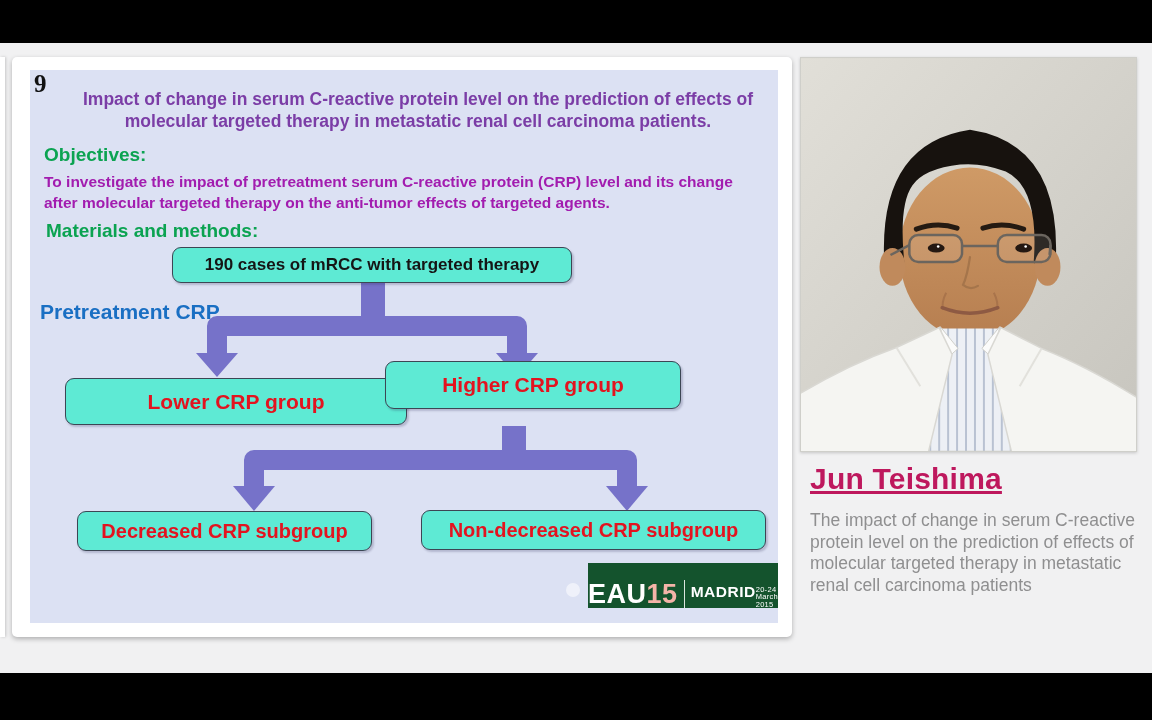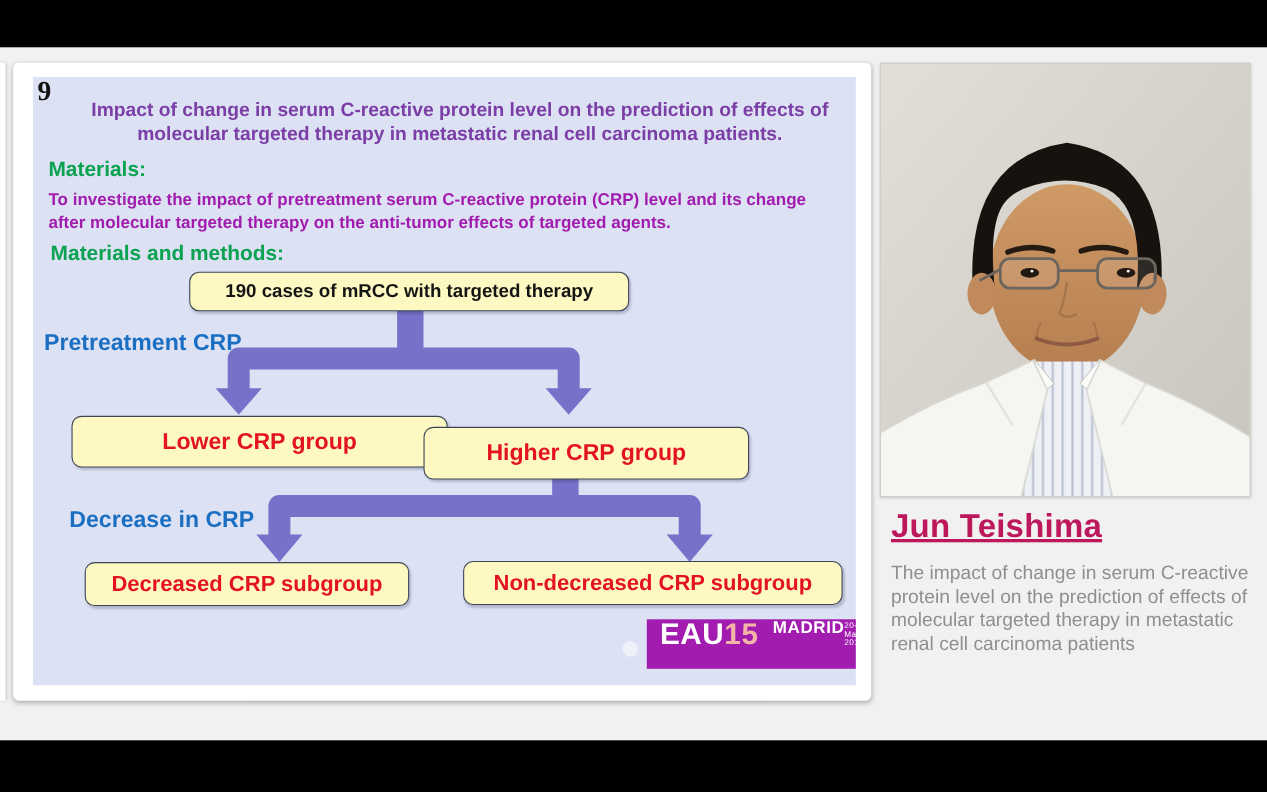--- a/index.html
+++ b/index.html
@@ -38,34 +38,34 @@
   .obj-body{
     position:absolute;left:14px;top:102px;width:708px;
     font-weight:bold;font-size:15.5px;line-height:20.5px;color:#a21caf;
   }
   .met-head{left:16px;top:150px;text-align:center;}
   .label-blue{position:absolute;font-weight:bold;font-size:21px;color:#1a6fc3;}
   .lbl-pre{left:10px;top:230px;}
   .lbl-dec{left:33px;top:391px;}
   .flow-box{
     position:absolute;display:flex;align-items:center;justify-content:center;
-    background:#fef9c3;border:1.5px solid #3c4654;border-radius:9px;
+    background:#5eead4;border:1.5px solid #3c4654;border-radius:9px;
     box-shadow:1.5px 2px 2px rgba(40,40,80,.22);
     font-weight:bold;text-align:center;box-sizing:border-box;
   }
   .box-root{left:142px;top:177px;width:400px;height:36px;font-size:17px;color:#151515;}
   .box-red{color:#e3131f;}
   .box-lower{left:35px;top:308px;width:342px;height:47px;font-size:21px;text-align:right;}
-  .box-higher{left:355px;top:318px;width:296px;height:48px;font-size:21px;}
+  .box-higher{left:355px;top:291px;width:296px;height:48px;font-size:21px;}
   .box-decr{left:47px;top:441px;width:295px;height:40px;font-size:20px;}
   .box-nondecr{left:391px;top:440px;width:345px;height:40px;font-size:20px;}
   .arrows{position:absolute;left:0;top:0;width:748px;height:553px;pointer-events:none;}
   .eau-logo{
     position:absolute;left:558px;top:493px;width:190px;height:45px;
-    background:#a21caf;display:flex;align-items:flex-start;box-sizing:border-box;padding:0 12px;
+    background:#14532d;display:flex;align-items:flex-end;box-sizing:border-box;padding:0 0;
     color:#fff;
   }
   .eau-main{font-size:27px;font-weight:bold;letter-spacing:.5px;line-height:1;}
   .eau-year{color:#f4b4a8;}
   .eau-div{width:1.5px;height:28px;background:rgba(255,255,255,.85);margin:0 7px 0 6px;}
   .eau-right{display:flex;flex-direction:row;line-height:1;}
   .eau-city{font-size:15.5px;font-weight:bold;letter-spacing:.5px;}
   .eau-dates{font-size:7.5px;margin-top:2px;letter-spacing:.3px;}
   .watermark{
     position:absolute;left:536px;top:513px;width:14px;height:14px;border-radius:50%;
@@ -93,21 +93,21 @@
 <div class="content">
 
   <div class="prev-card"></div>
 
   <div class="slide-card">
     <div class="slide">
 
       <div class="slide-number">9</div>
       <div class="slide-title">Impact of change in serum C-reactive protein level on the prediction of effects of molecular targeted therapy in metastatic renal cell carcinoma patients.</div>
 
-      <div class="h-green obj-head">Materials:</div>
+      <div class="h-green obj-head">Objectives:</div>
       <div class="obj-body">To investigate the impact of pretreatment serum C-reactive protein (CRP) level and its change after molecular targeted therapy on the anti-tumor effects of targeted agents.</div>
       <div class="h-green met-head">Materials and methods:</div>
 
       <svg class="arrows" viewBox="0 0 748 553" xmlns="http://www.w3.org/2000/svg">
 
         <path d="M 343 212 L 343 250" stroke="#7672c9" stroke-width="24" fill="none"></path>
         <path d="M 187 286 L 187 256 L 487 256 L 487 286" stroke="#7672c9" stroke-width="20" stroke-linejoin="round" fill="none"></path>
         <polygon points="166,283 208,283 187,307" fill="#7672c9"></polygon>
         <polygon points="466,283 508,283 487,307" fill="#7672c9"></polygon>
 
@@ -116,21 +116,20 @@
         <polygon points="203,416 245,416 224,441" fill="#7672c9"></polygon>
         <polygon points="576,416 618,416 597,441" fill="#7672c9"></polygon>
       </svg>
 
       <div class="flow-box box-root">190 cases of mRCC with targeted therapy</div>
 
       <div class="label-blue lbl-pre">Pretreatment CRP</div>
       <div class="flow-box box-red box-lower">Lower CRP group</div>
       <div class="flow-box box-red box-higher">Higher CRP group</div>
 
-      <div class="label-blue lbl-dec">Decrease in CRP</div>
       <div class="flow-box box-red box-decr">Decreased CRP subgroup</div>
       <div class="flow-box box-red box-nondecr">Non-decreased CRP subgroup</div>
 
       <div class="watermark"></div>
 
       <div class="eau-logo">
         <div class="eau-main"><span>EAU</span><span class="eau-year">15</span></div>
         <div class="eau-div"></div>
         <div class="eau-right">
           <span class="eau-city">MADRID</span>

